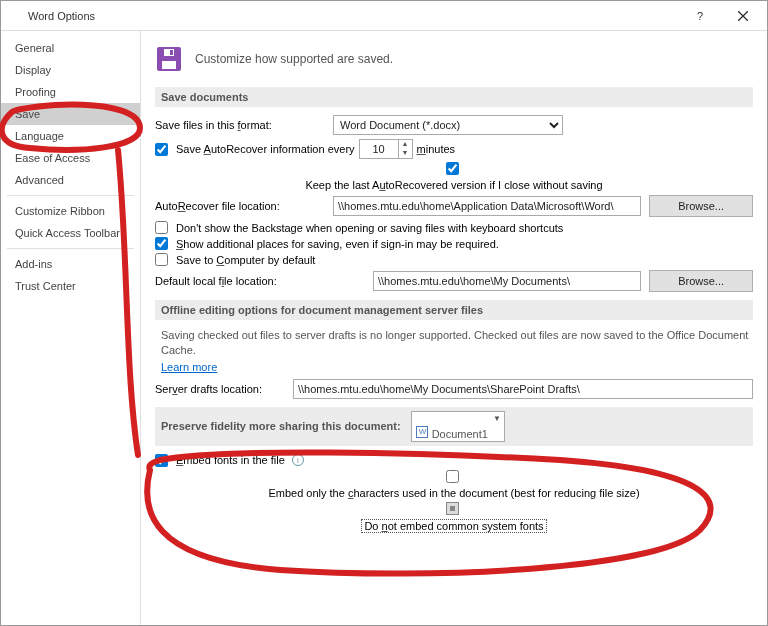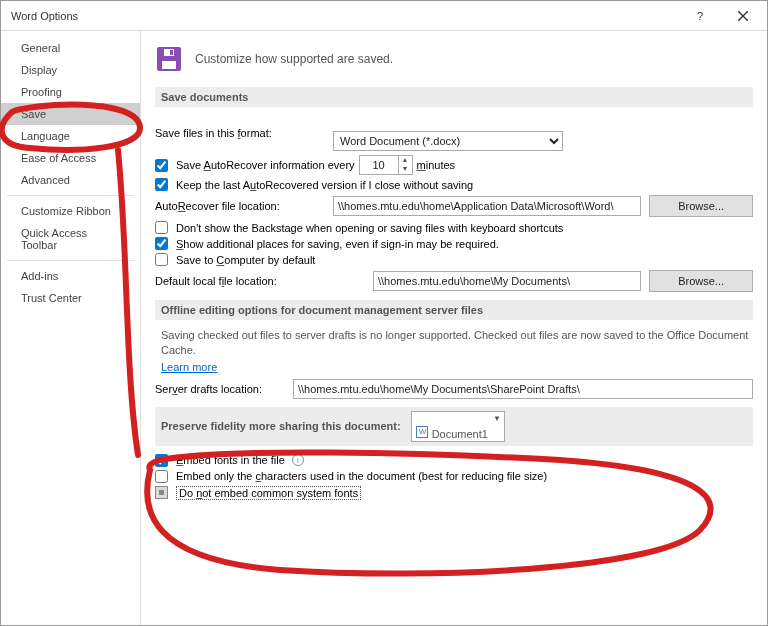--- a/index.html
+++ b/index.html
@@ -2,44 +2,44 @@
 <html><head>
 <meta charset="utf-8">
 <style>
   * { box-sizing: border-box; font-family: "Segoe UI", Tahoma, sans-serif; font-size: 11px; }
   html, body { margin: 0; padding: 0; }
   body { background: #fff; width: 768px; height: 626px; position: relative; overflow: hidden; }
 
   .dialog { width: 768px; height: 626px; border: 1px solid #999; background: #fff; display: flex; flex-direction: column; }
 
   .titlebar { height: 30px; background: #fff; border-bottom: 1px solid #ddd; display: flex; align-items: center; justify-content: space-between; padding: 0 4px 0 10px; }
-  .titlebar .title { color: #333; }
+  .titlebar .title { color: #333; margin-left: 17px; }
   .winbtns { display: flex; gap: 2px; }
   .winbtn { width: 40px; height: 24px; display: flex; align-items: center; justify-content: center; color: #333; }
 
   .body { flex: 1; display: flex; min-height: 0; }
 
   .sidebar { width: 140px; border-right: 1px solid #e0e0e0; padding: 6px 0; background: #fff; }
-  .nav-item { padding: 5px 20px; color: #444; cursor: default; }
+  .nav-item { padding: 5px 14px; color: #444; cursor: default; }
   .nav-item.selected { background: #d0d0d0; }
   .nav-sep { height: 1px; background: #e0e0e0; margin: 4px 6px; }
 
   .main { flex: 1; padding: 14px 14px 8px 14px; overflow: hidden; position: relative; }
 
   .header-row { display: flex; align-items: center; gap: 12px; margin-bottom: 14px; }
   .header-icon { width: 28px; height: 28px; display:flex; align-items:center; justify-content:center; }
   .header-text { color: #555; font-size: 12px; }
 
   .section-hdr { background: #ececec; color: #555; font-weight: bold; padding: 4px 6px; margin: 8px 0 8px 0; }
 
   .row { display: flex; align-items: center; gap: 8px; margin: 4px 0; }
-  .indent { margin-left: 18px; }
+  .indent { margin-left: 18px; flex-direction: column; }
 
   input[type=text] { border: 1px solid #aaa; padding: 2px 4px; height: 20px; background: #fff; color: #222; }
-  select { border: 1px solid #aaa; height: 20px; background: #fff; color: #222; padding: 0 2px; margin-top: 16px; }
+  select { border: 1px solid #aaa; height: 20px; background: #fff; color: #222; padding: 0 2px; }
   input[type=checkbox] { width: 13px; height: 13px; accent-color: #0078d7; margin:0 4px 0 0; vertical-align: middle; }
   .chk-row { display: flex; align-items: center; gap: 4px; margin: 3px 0; }
   .cb3 { width:13px; height:13px; border:1px solid #888; background:#dcdcdc; display:inline-block; margin-right:4px; position:relative; }
   .cb3::after { content:""; position:absolute; inset:3px; background:#888; }
 
   .btn { border: 1px solid #adadad; background: #e1e1e1; padding: 2px 28px; height: 22px; min-width: 72px; color:#222; }
   .btn.primary { border-color: #0078d7; }
 
   .num-spinner { display:flex; align-items:flex-start; border:1px solid #aaa; height:20px; }
   .num-spinner input { border:none; width:38px; height:18px; text-align:center; }

